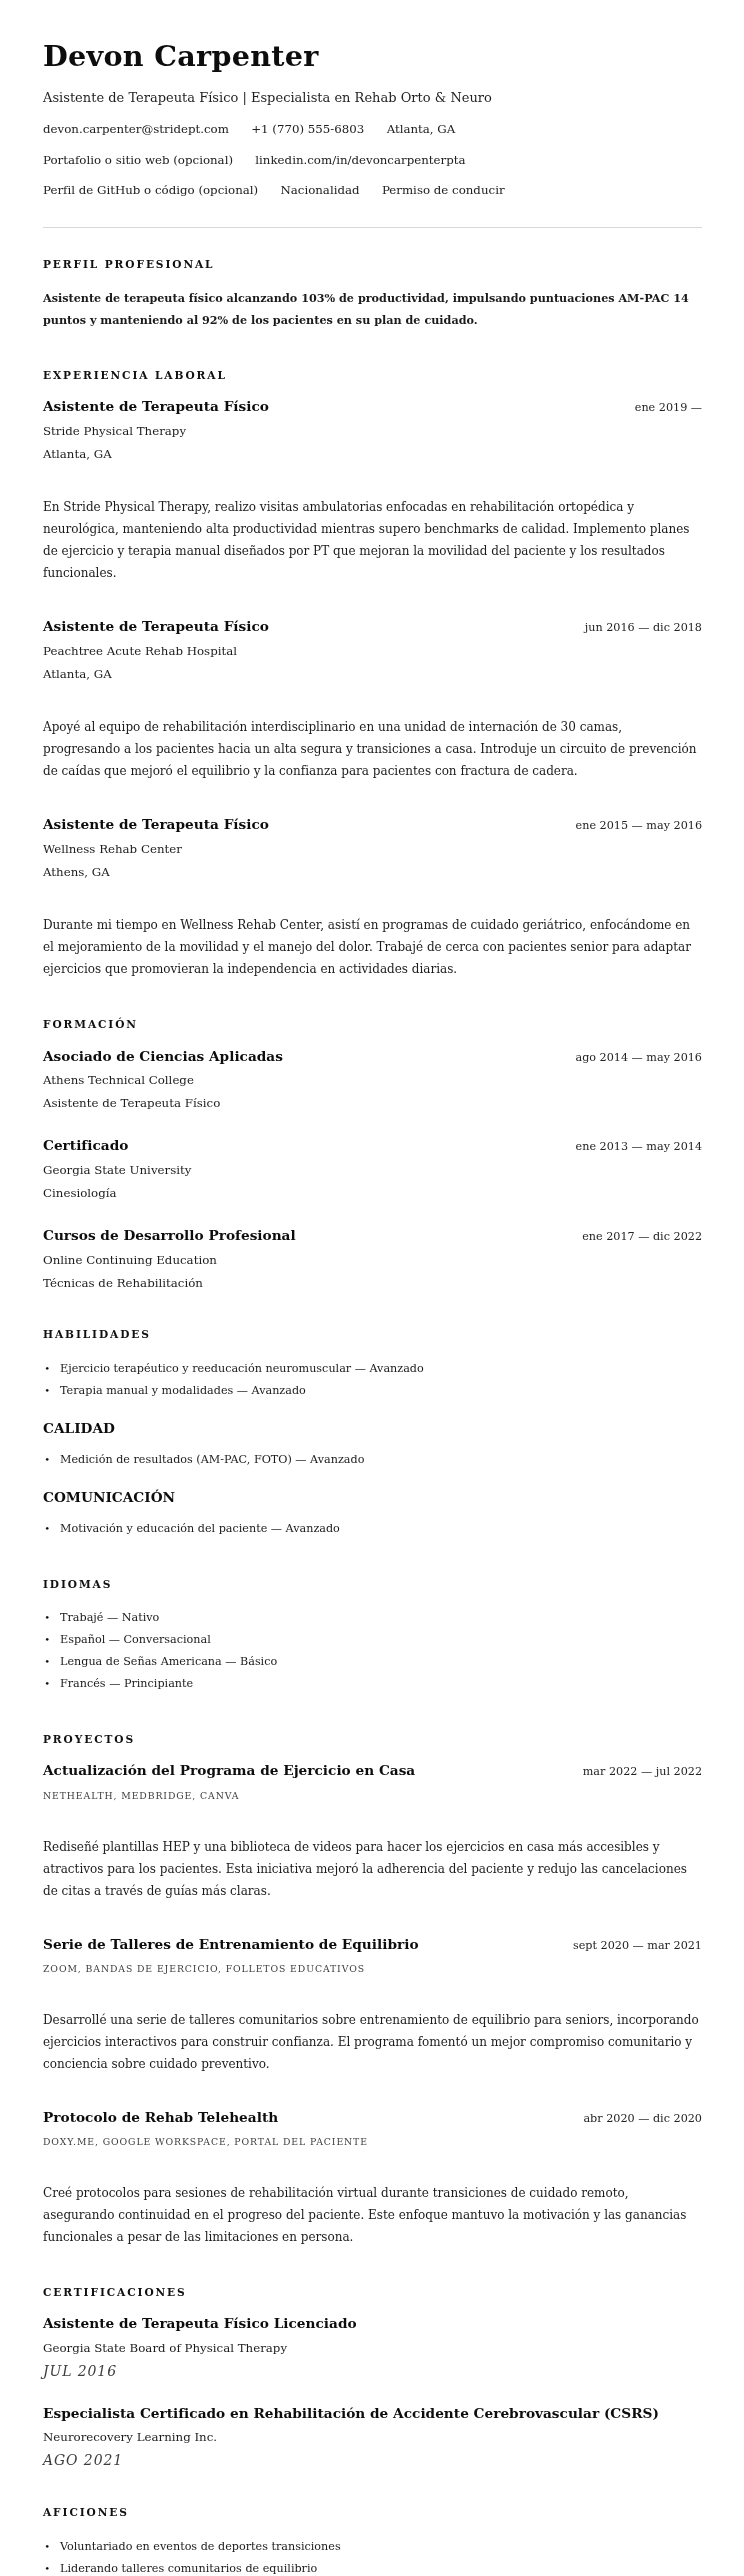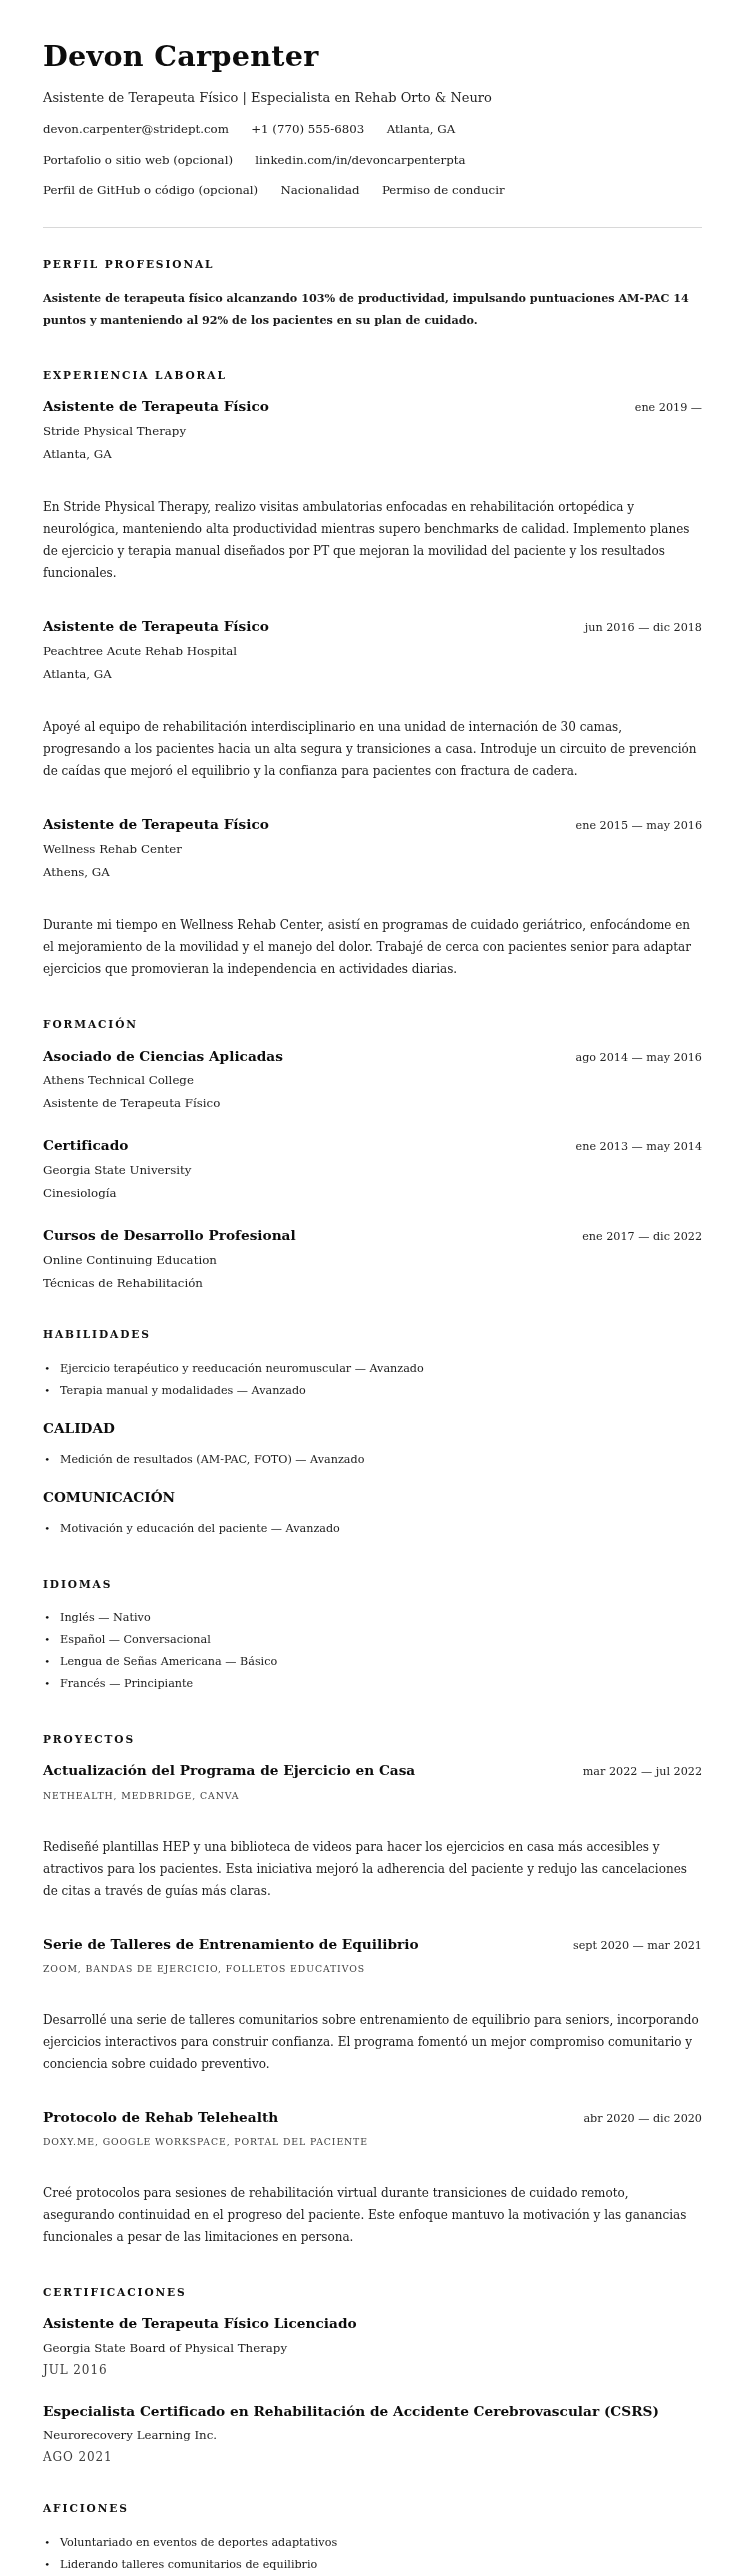--- a/index.html
+++ b/index.html
@@ -99,23 +99,24 @@
     color: #1c1c1c;
   }
   .tools {
     margin-top: 11.2px;
     font-size: 9.3px;
     letter-spacing: 0.9px;
     color: #3d3d3d;
   }
   .cert-date {
     margin-top: 8px;
-    font-size: 12px;
+    font-size: 14px;
     letter-spacing: 0.9px;
     color: #3d3d3d;
+    font-style: italic;
   }
 
   
   h3.group {
     margin: 18.6px 0 0 0;
     font-size: 13.7px;
     line-height: 16px;
     font-weight: 700;
     color: #0d0d0d;
   }
@@ -253,21 +254,21 @@
 
     <h3 class="group">COMUNICACIÓN</h3>
     <ul class="blist">
       <li>Motivación y educación del paciente — Avanzado</li>
     </ul>
   </section>
 
   <section>
     <h2 class="sec">IDIOMAS</h2>
     <ul class="blist">
-      <li>Inglés — Nativo</li>
+      <li>Trabajé — Nativo</li>
       <li>Español — Conversacional</li>
       <li>Lengua de Señas Americana — Básico</li>
       <li>Francés — Principiante</li>
     </ul>
   </section>
 
   <section>
     <h2 class="sec">PROYECTOS</h2>
 
     <article class="entry">
@@ -310,21 +311,21 @@
     <article class="entry" style="margin-top:26px">
       <h3 class="etitle">Especialista Certificado en Rehabilitación de Accidente Cerebrovascular (CSRS)</h3>
       <div class="sub">Neurorecovery Learning Inc.</div>
       <div class="cert-date">AGO 2021</div>
     </article>
   </section>
 
   <section>
     <h2 class="sec">AFICIONES</h2>
     <ul class="blist">
-      <li>Voluntariado en eventos de deportes adaptativos</li>
+      <li>Voluntariado en eventos de deportes transiciones</li>
       <li>Liderando talleres comunitarios de equilibrio</li>
       <li>Senderismo y carrera en senderos</li>
 
     </ul>
   </section>
 
 </div>
 
 
 </body></html>

